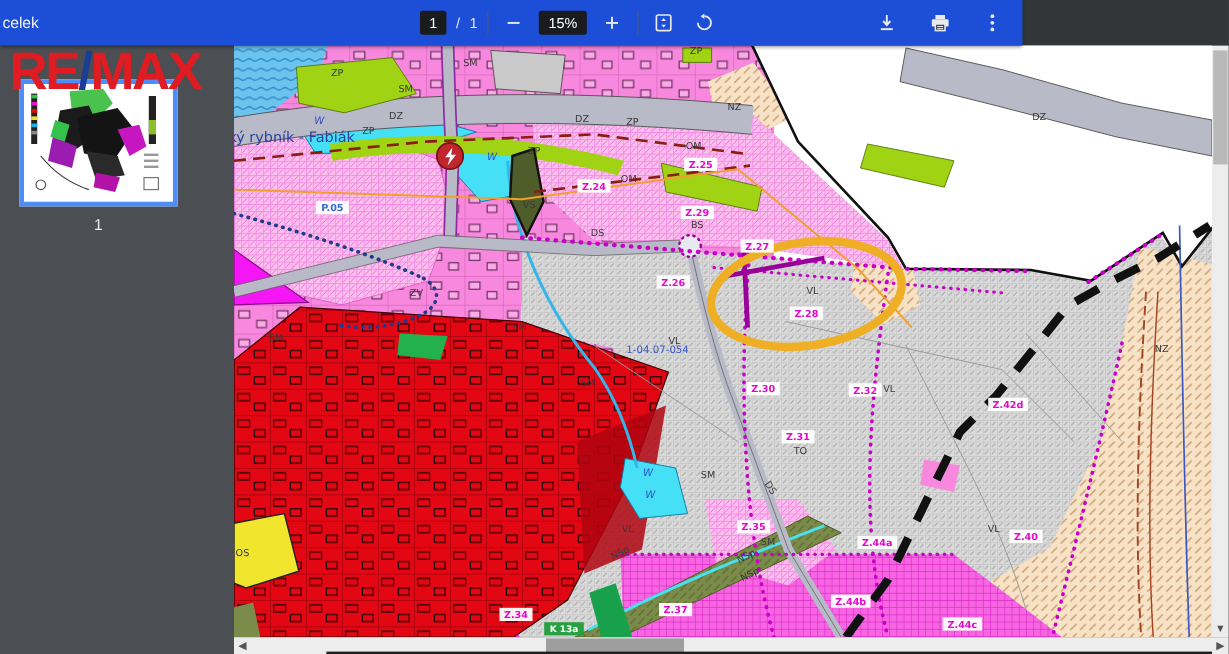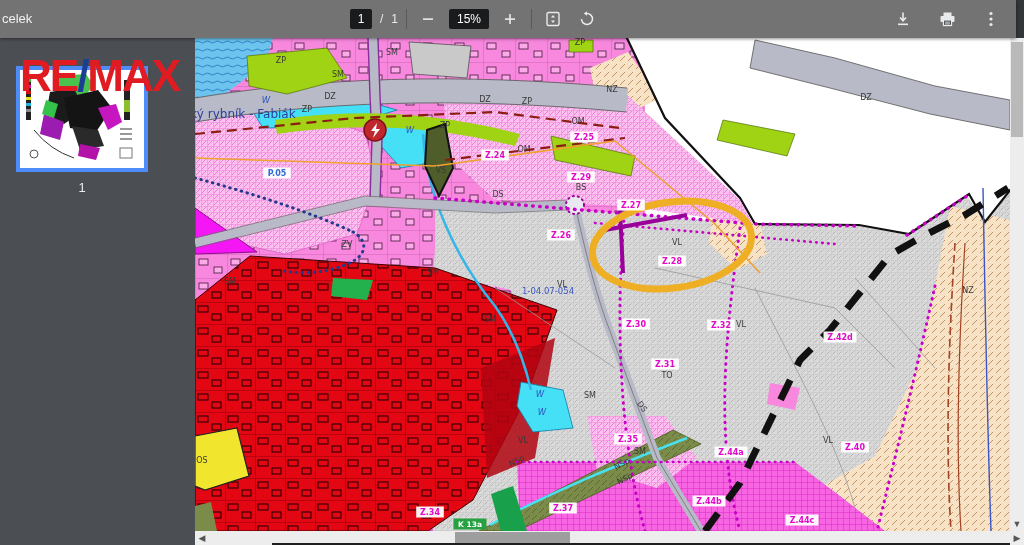--- a/index.html
+++ b/index.html
@@ -1,44 +1,44 @@
 <!DOCTYPE html>
 <html><head>
 <meta charset="utf-8">
 <style>
   * { margin:0; padding:0; box-sizing:border-box; }
   html,body { width:1024px; height:545px; overflow:hidden; background:#323639;
     font-family:"Liberation Sans", sans-serif; }
   .screen { position:relative; width:1024px; height:545px; }
 
   
-  .toolbar { position:absolute; left:0; top:0; width:1016px; height:38px;
-    background:#737373; color:#f1f1f1; z-index:30;
+  .toolbar { position:absolute; left:0; top:0; width:852px; height:38px;
+    background:#1d4ed8; color:#f1f1f1; z-index:30;
     box-shadow:0 1px 3px rgba(0,0,0,.45); }
   .tb-title { position:absolute; left:2px; top:11px; font-size:13px; color:#f1f1f1; }
   .tb-center { position:absolute; left:350px; top:0; height:38px; display:flex;
     align-items:center; gap:8px; }
   .tb-box { background:#191b1c; color:#fff; font-size:12px; text-align:center;
     border:none; border-radius:2px; height:20px; line-height:20px; }
   .pagebox { width:22px; }
   .zoombox { width:40px; }
   .tb-sep { width:1px; height:20px; background:#555a5e; }
   .tb-btn { width:26px; height:26px; display:flex; align-items:center;
     justify-content:center; border-radius:50%; cursor:pointer; color:#e8eaed; }
   .tb-btn svg { display:block; }
   .tb-right { position:absolute; right:12px; top:0; height:38px; display:flex;
     align-items:center; gap:18px; }
   .tb-label { font-size:12px; color:#e8eaed; }
 
   
   .sidebar { position:absolute; left:0; top:38px; width:195px; height:507px;
     background:#4b4e52; z-index:10; }
-  .logo { position:absolute; left:20px; top:0px; font-weight:bold;
+  .logo { position:absolute; left:8px; top:0px; font-weight:bold;
     font-size:44px; letter-spacing:-2px; line-height:44px; z-index:25;
-    font-family:"Liberation Sans",sans-serif; white-space:nowrap;margin-top:16px; }
+    font-family:"Liberation Sans",sans-serif; white-space:nowrap; }
   .thumb-wrap { position:absolute; left:16px; top:28px; width:132px; height:106px;
     border:4px solid #4e8cf7; background:#fff; cursor:pointer; }
   .thumb-num { position:absolute; left:0; top:142px; width:164px; text-align:center;
     color:#e8eaed; font-size:13px; }
 
   
   .map-viewport { position:absolute; left:195px; top:38px; width:815px; height:493px;
     background:#fff; overflow:hidden; z-index:5; }
 
   

